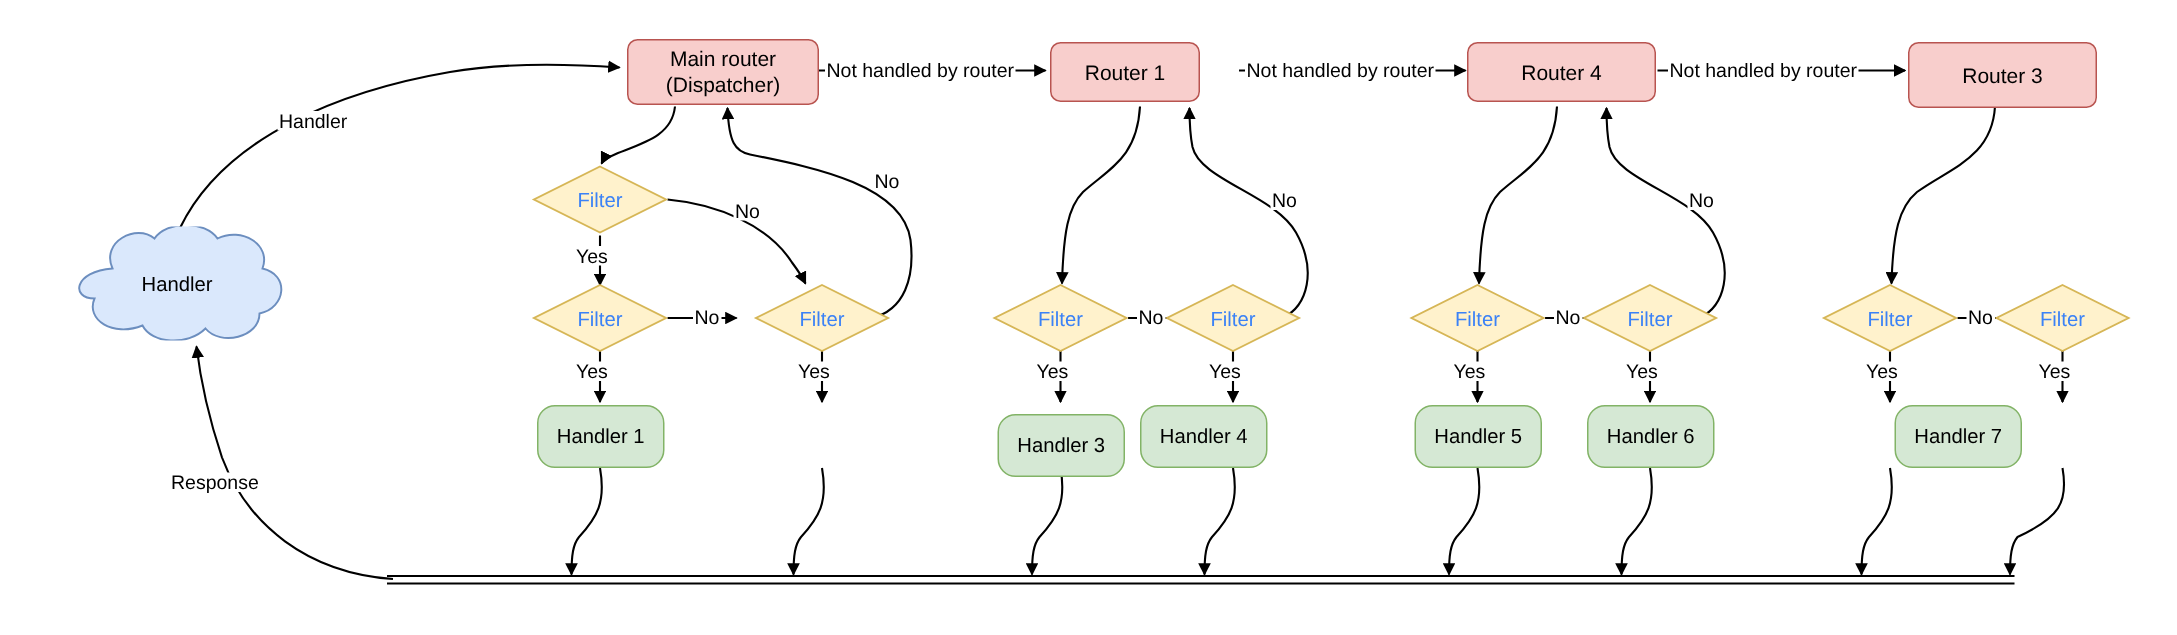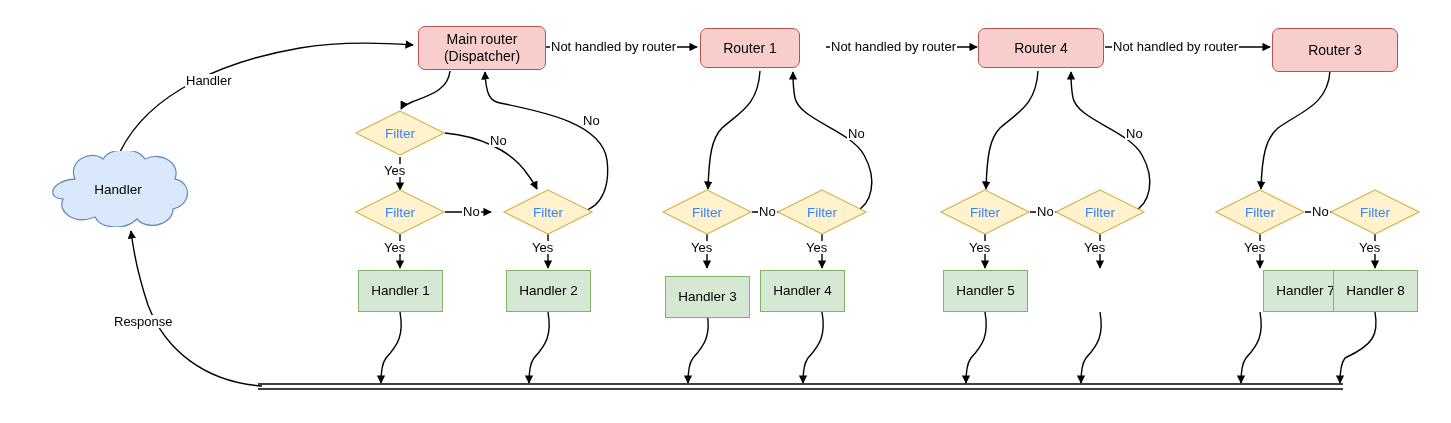--- a/index.html
+++ b/index.html
@@ -38,21 +38,21 @@
     background:#f8cecc;
     border:1px solid #b85450;
     border-radius:7px;
     font-size:14px;
   }
   .router .two-line{ display:block; }
   
   .handler{
     background:#d5e8d4;
     border:1px solid #82b366;
-    border-radius:0;
+    border-radius:12px;
     font-size:13.5px;
   }
   
   .filter{
     position:absolute;
     width:90px;
     height:46px;
   }
   .filter svg{ position:absolute; left:0; top:0; overflow:visible; }
   .filter .flabel{
@@ -259,37 +259,34 @@
   <div class="filter" style="left:1330px; top:189px;">
     <svg width="90" height="46" viewBox="0 0 90 46">
         <polygon points="45,1 89,23 45,45 1,23" fill="#fff2cc" stroke="#d6b656" stroke-width="1.3"></polygon>
       </svg>
     <div class="flabel">Filter</div>
   </div>
 
   <div class="node handler" style="left:358px; top:270px; width:85px; height:42px;">
     <span>Handler 1</span>
   </div>
-  <div class="node handler" style="left:506px; top:270px; width:85px; height:42px;">
-    <span>Handler 2</span>
-  </div>
   <div class="node handler" style="left:665px; top:276px; width:85px; height:42px;">
     <span>Handler 3</span>
   </div>
   <div class="node handler" style="left:760px; top:270px; width:85px; height:42px;">
     <span>Handler 4</span>
   </div>
   <div class="node handler" style="left:943px; top:270px; width:85px; height:42px;">
     <span>Handler 5</span>
   </div>
+  <div class="node handler" style="left:1058px; top:270px; width:85px; height:42px;">
+    <span>Handler 6</span>
+  </div>
   <div class="node handler" style="left:1218px; top:270px; width:85px; height:42px;margin-left:45px;">
     <span>Handler 7</span>
-  </div>
-  <div class="node handler" style="left:1333px; top:270px; width:85px; height:42px;">
-    <span>Handler 8</span>
   </div>
 
   <div class="elabel" style="left:185px; top:74px;">Handler</div>
   <div class="elabel" style="left:113px; top:299px;margin-top:16px;">Response</div>
 
   <div class="elabel" style="left:550px; top:40px;">Not handled by router</div>
   <div class="elabel" style="left:830px; top:40px;">Not handled by router</div>
   <div class="elabel" style="left:1112px; top:40px;">Not handled by router</div>
 
   <div class="elabel" style="left:383px; top:164px;">Yes</div>

